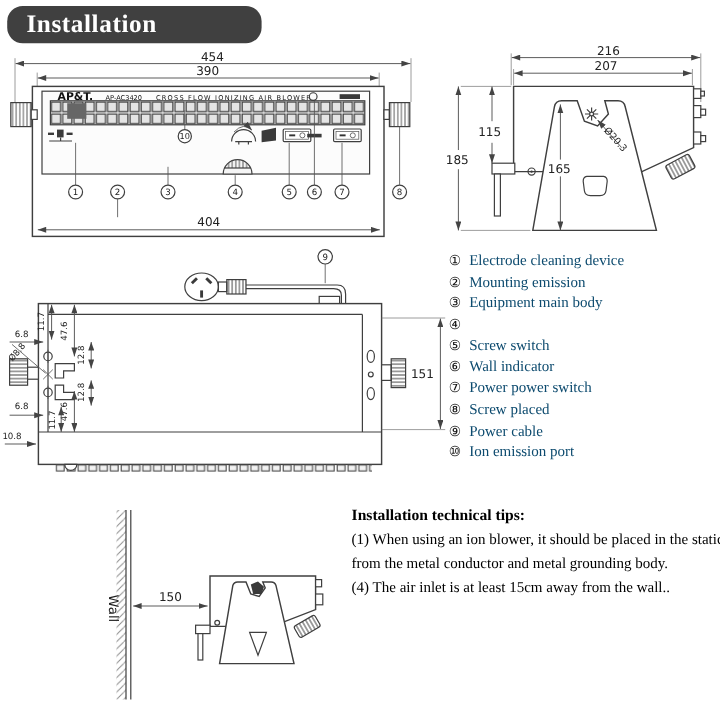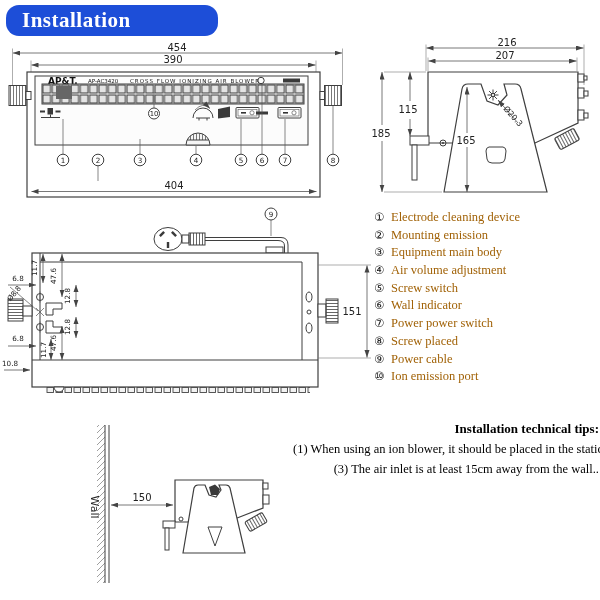--- a/index.html
+++ b/index.html
@@ -1,39 +1,39 @@
 <!DOCTYPE html>
 <html><head>
 <meta charset="utf-8">
 <style>
   html,body{margin:0;padding:0;}
   body{width:600px;height:600px;position:relative;background:#ffffff;overflow:hidden;
        font-family:"Liberation Sans",sans-serif;}
   .abs{position:absolute;}
   
-  #banner{left:6px;top:5px;width:212px;height:31px;background:#1d4ed8;border-radius:13px;
+  #banner{left:6px;top:5px;width:212px;height:31px;background:#404040;border-radius:13px;
           color:#ffffff;font-family:"Liberation Serif",serif;font-weight:bold;
           font-size:21px;line-height:30px;padding-left:16px;box-sizing:border-box;letter-spacing:.5px;}
   
   .ln{stroke:#3f3f3f;stroke-width:1;fill:none;}
   .lnw{stroke:#3f3f3f;stroke-width:1.2;fill:#ffffff;}
   .fillw{fill:#ffffff;stroke:#3f3f3f;stroke-width:1;}
   .thin{stroke:#555;stroke-width:.7;fill:none;}
   .dim{stroke:#555;stroke-width:.8;fill:none;}
   .ext{stroke:#777;stroke-width:.6;fill:none;}
   .dk{fill:#3a3a3a;stroke:none;}
   text.d{font-family:"DejaVu Sans",sans-serif;fill:#222;}
   text.lbl{font-family:"DejaVu Sans",sans-serif;fill:#111;}
   
   #parts{left:374px;top:211px;width:224px;}
   .prow{display:flex;align-items:baseline;margin-bottom:4.4px;line-height:13.3px;}
   .pnum{font-family:"DejaVu Sans",sans-serif;font-size:11.5px;color:#111;width:17px;flex:none;}
-  .plbl{font-family:"Liberation Serif",serif;font-size:12.5px;color:#a16207;white-space:nowrap;}
+  .plbl{font-family:"Liberation Serif",serif;font-size:12.5px;color:#0c4a6e;white-space:nowrap;}
   
-  #tips{left:293px;top:418px;width:306px;font-family:"Liberation Serif",serif;color:#000;text-align:right;}
+  #tips{left:293px;top:418px;width:306px;font-family:"Liberation Serif",serif;color:#000;}
   #tips .t-title{font-weight:bold;font-size:13px;line-height:21px;}
   #tips .t-line{font-size:12.5px;line-height:20px;white-space:nowrap;}
 </style>
 </head>
 <body>
 
 <div id="banner" class="abs">Installation</div>
 
 <svg class="abs" style="left:0;top:40px" width="360" height="170" viewBox="0 0 360 170">
   <defs>
@@ -395,21 +395,20 @@
   <div class="prow">
       <span class="pnum">②</span>
       <span class="plbl">Mounting emission</span>
     </div>
   <div class="prow">
       <span class="pnum">③</span>
       <span class="plbl">Equipment main body</span>
     </div>
   <div class="prow">
       <span class="pnum">④</span>
-      <span class="plbl">Air volume adjustment</span>
     </div>
   <div class="prow">
       <span class="pnum">⑤</span>
       <span class="plbl">Screw switch</span>
     </div>
   <div class="prow">
       <span class="pnum">⑥</span>
       <span class="plbl">Wall indicator</span>
     </div>
   <div class="prow">
@@ -426,14 +425,15 @@
     </div>
   <div class="prow">
       <span class="pnum">⑩</span>
       <span class="plbl">Ion emission port</span>
     </div>
 </div>
 
 <div id="tips" class="abs">
   <div class="t-title">Installation technical tips:</div>
   <div class="t-line">(1) When using an ion blower, it should be placed in the static</div>
-  <div class="t-line">(3) The air inlet is at least 15cm away from the wall..</div>
+  <div class="t-line">from the metal conductor and metal grounding body.</div>
+  <div class="t-line">(4) The air inlet is at least 15cm away from the wall..</div>
 </div>
 
 </body></html>

